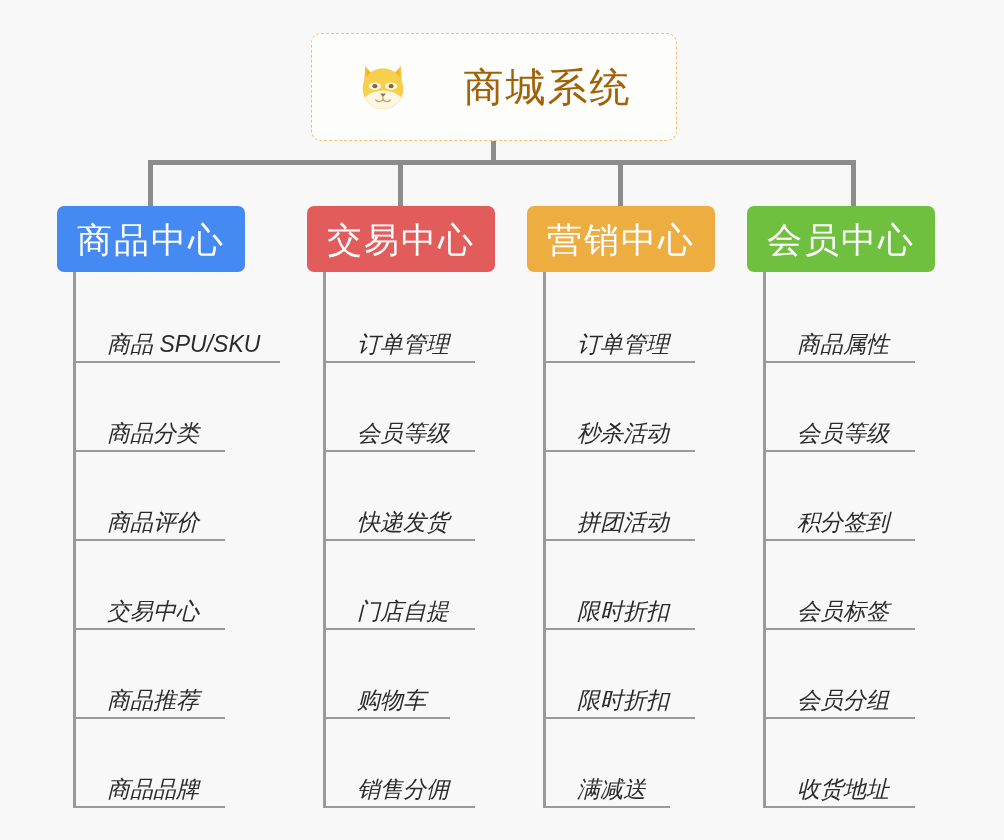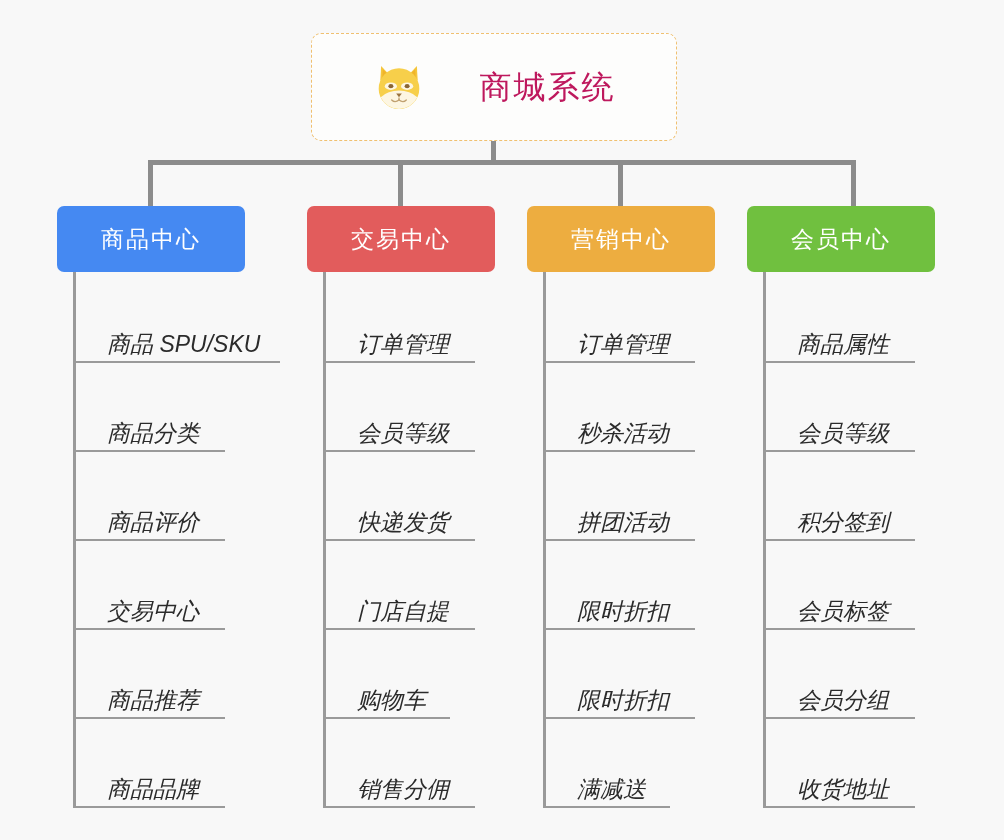--- a/index.html
+++ b/index.html
@@ -35,22 +35,22 @@
     align-items: center;
     justify-content: center;
     gap: 14px;
   }
   .root-icon {
     width: 52px;
     height: 52px;
     flex: 0 0 auto;
   }
   .root-title {
-    font-size: 32px;
-    color: #be185d;
+    font-size: 40px;
+    color: #a16207;
     letter-spacing: 2px;
     line-height: 1;
     white-space: nowrap;
     margin-left: 41px;
   }
 
   
   .conn {
     position: absolute;
     background: #8c8c8c;
@@ -79,21 +79,21 @@
     top: 206px;
     width: 188px;
     height: 66px;
     box-sizing: border-box;
     border-radius: 7px;
     display: flex;
     align-items: center;
     justify-content: center;
   }
   .category-label {
-    font-size: 23px;
+    font-size: 35px;
     color: #ffffff;
     letter-spacing: 2px;
     line-height: 1;
     white-space: nowrap;
   }
 
   
   .leaf-column {
     position: absolute;
     top: 272px;

